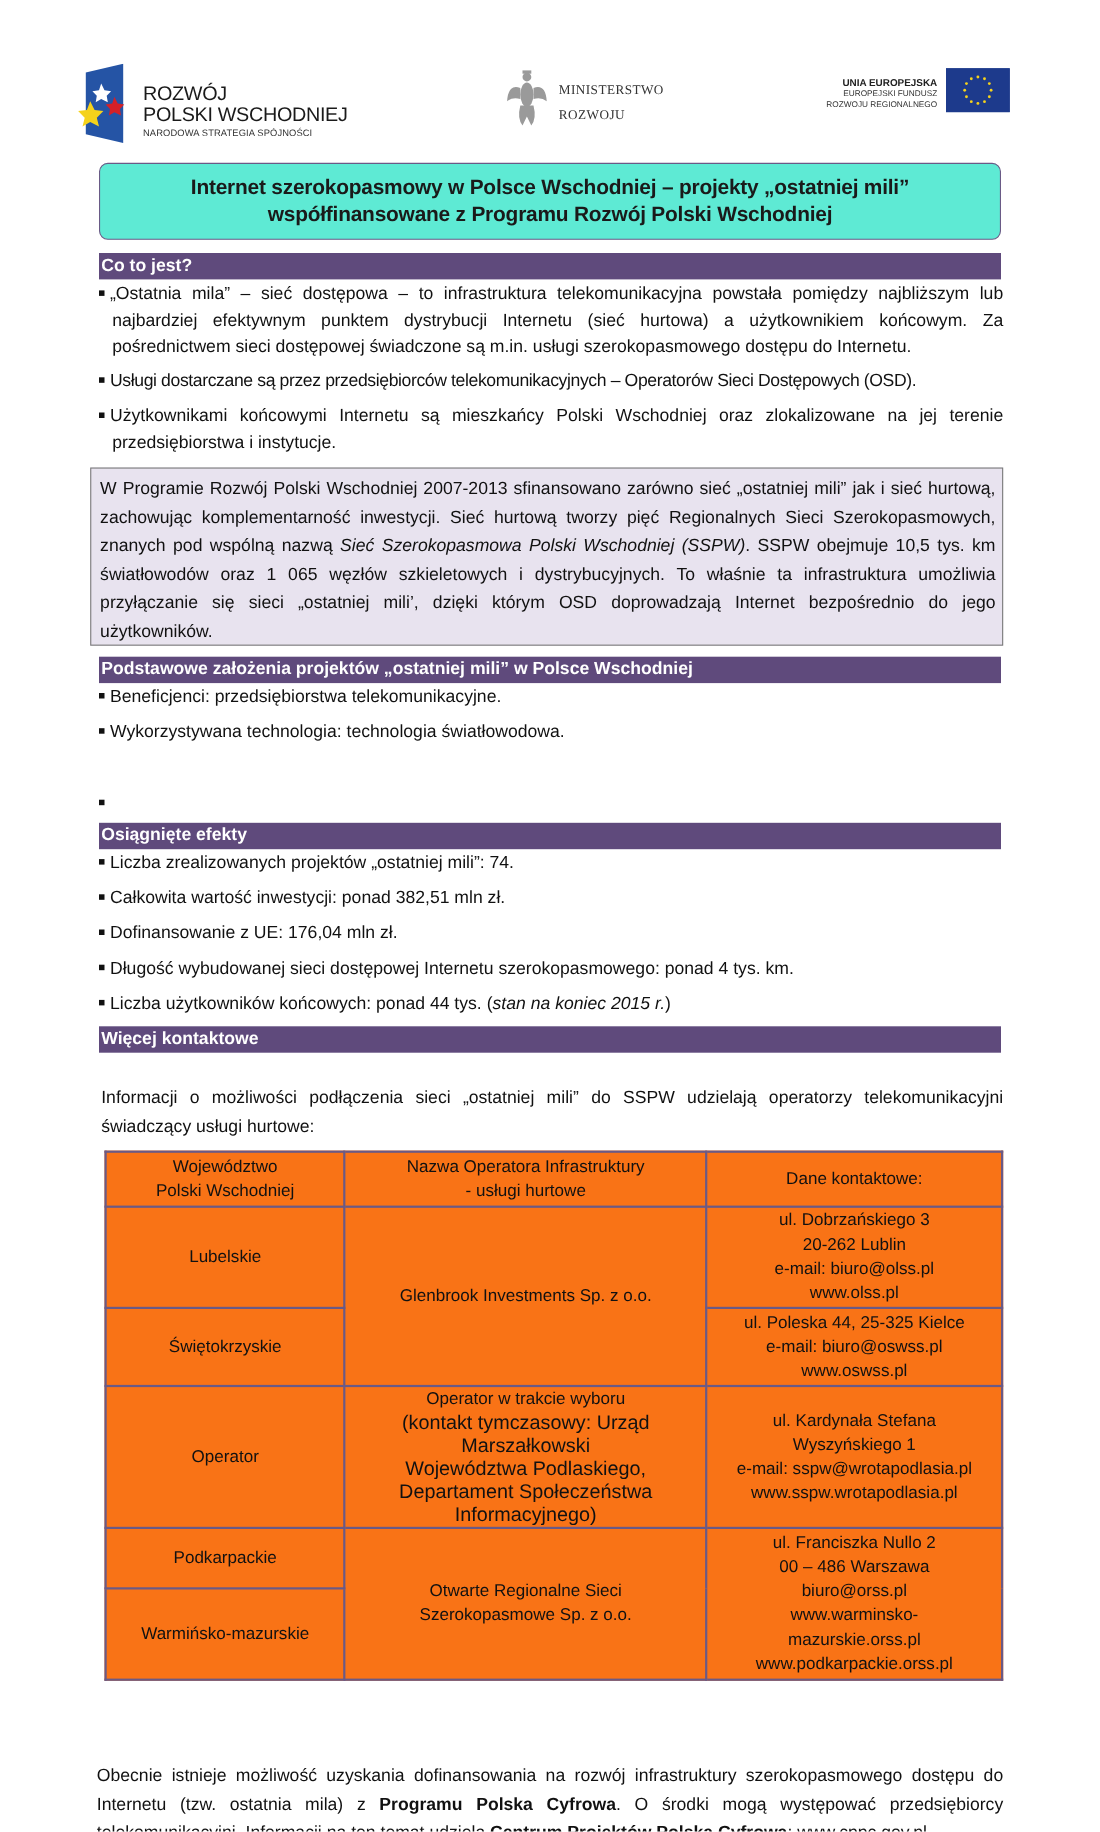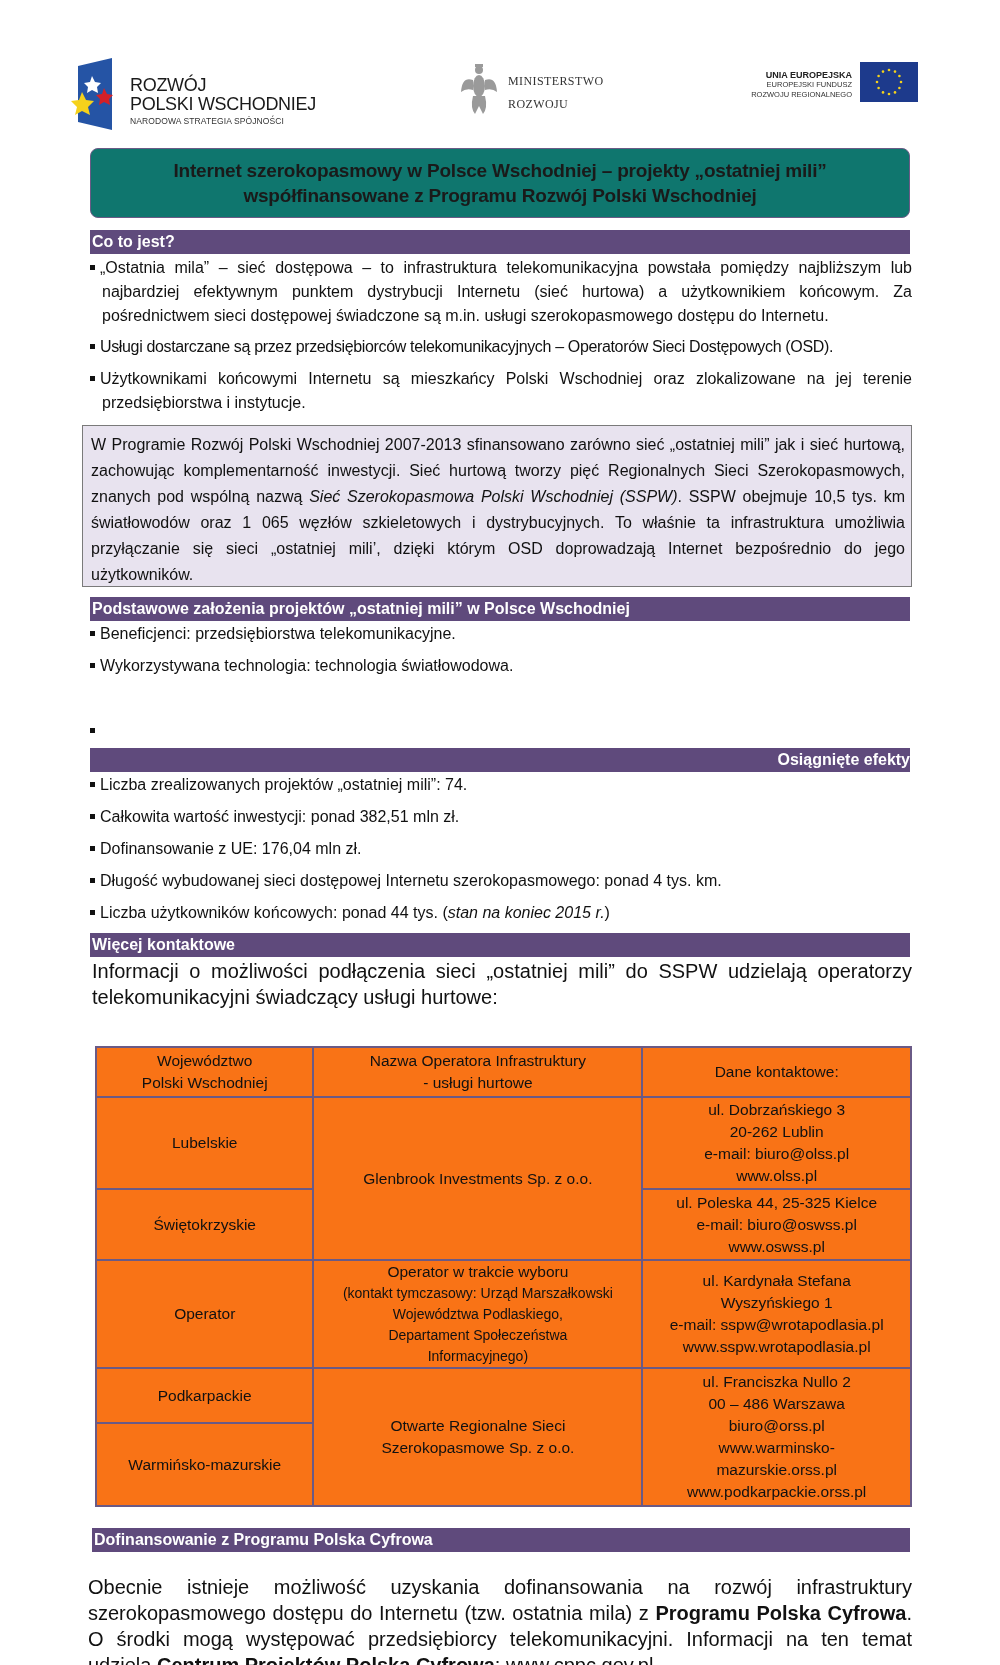--- a/index.html
+++ b/index.html
@@ -19,43 +19,43 @@
   .eagle { position: absolute; left: 0; top: 0; width: 38px; height: 54px; }
   .min-text { position: absolute; left: 48px; top: 8px; font-family: "Liberation Serif", serif; font-size: 12px; line-height: 23px; color: #333; letter-spacing: 0.4px; }
 
   .logo-eu { position: absolute; left: 748px; top: 10px; width: 170px; height: 44px; }
   .eu-text { position: absolute; right: 66px; top: 8px; text-align: right; font-family: "Liberation Sans", sans-serif; line-height: 10px; }
   .eu-t1 { font-size: 9px; font-weight: bold; color: #222; }
   .eu-t2, .eu-t3 { font-size: 7.5px; color: #333; }
   .eu-flag { position: absolute; right: 0; top: 0; width: 58px; height: 40px; background: #1d3a8c; }
 
   
-  .title-box { position: absolute; left: 90px; top: 148px; width: 820px; height: 70px; border: 1.5px solid #6a5a86; border-radius: 8px; background: #0f766e; text-align: center; padding-top: 9px; }
+  .title-box { position: absolute; left: 90px; top: 148px; width: 820px; height: 70px; border: 1.5px solid #6a5a86; border-radius: 8px; background: #5eead4; text-align: center; padding-top: 9px; }
   .title-box div { font-family: "Liberation Sans", sans-serif; font-weight: bold; font-size: 19px; line-height: 25px; color: #1a1a1a; letter-spacing: -0.2px; }
 
   
   .sec-head { position: absolute; left: 90px; width: 820px; height: 24px; background: #5f4a7c; color: #fff; font-weight: bold; font-size: 16px; line-height: 24px; padding-left: 2px; }
 
   .bullet { position: absolute; left: 90px; width: 822px; font-size: 16px; line-height: 24px; color: #111; }
   .bullet .sq { display: inline-block; width: 5px; height: 5px; background: #111; vertical-align: middle; margin: -3px 5px 0 0; }
   .bullet.justify { text-align: justify; padding-left: 12px; text-indent: -12px; }
   .bullet.justify .sq { margin-right: 5px; }
 
   .info-box { position: absolute; left: 82px; top: 425px; width: 830px; height: 162px; border: 1.5px solid #7a7a7a; background: #e8e3ef; padding: 6px 6px 0 8px; font-size: 16px; line-height: 26px; text-align: justify; color: #111; }
   .info-box i { font-style: italic; }
 
-  .para { position: absolute; left: 92px; width: 820px; font-size: 20px; line-height: 26px; text-align: justify; color: #111; }
+  .para { position: absolute; left: 92px; width: 820px; font-size: 16px; line-height: 26px; text-align: justify; color: #111; margin-top: 28px; }
 
   
   .ops-table { position: absolute; left: 95px; top: 1046px; width: 817px; border-collapse: collapse; background: #f97316; font-size: 15.5px; line-height: 22px; color: #111; }
   .ops-table td { border: 2.5px solid #6a5a86; text-align: center; vertical-align: middle; padding: 0 4px; }
   .ops-table td.col1 { width: 218px; }
   .ops-table td.col2 { width: 330px; }
   .ops-table td.col3 { width: 269px; }
-  .small { font-size: 14px; line-height: 21px; }
+  .small { font-size: 18px; line-height: 21px; }
 </style>
 </head>
 <body>
 
 <div class="page">
 
   <div class="logos">
     <div class="logo-rpw">
       <svg class="rpw-flag" viewBox="0 0 46 72">
         <polygon points="8,8 42,0 42,72 8,64" fill="#2554a5"></polygon>
@@ -132,21 +132,21 @@
 
   <div class="info-box">
     <span>W Programie Rozwój Polski Wschodniej 2007-2013 sfinansowano zarówno sieć „ostatniej mili” jak i sieć hurtową, zachowując komplementarność inwestycji. Sieć hurtową tworzy pięć Regionalnych Sieci Szerokopasmowych, znanych pod wspólną nazwą </span><i>Sieć Szerokopasmowa Polski Wschodniej (SSPW)</i><span>. SSPW obejmuje 10,5 tys. km światłowodów oraz 1 065 węzłów szkieletowych i dystrybucyjnych. To właśnie ta infrastruktura umożliwia przyłączanie się sieci „ostatniej mili’, dzięki którym OSD  doprowadzają Internet bezpośrednio do jego użytkowników.</span>
   </div>
 
   <div class="sec-head" style="top:597px;">Podstawowe założenia projektów „ostatniej mili” w Polsce Wschodniej</div>
   <div class="bullet" style="top:622px;"><span class="sq"></span><span>Beneficjenci: przedsiębiorstwa telekomunikacyjne.</span></div>
   <div class="bullet" style="top:654px;"><span class="sq"></span><span>Wykorzystywana technologia: technologia światłowodowa.</span></div>
   <div class="bullet" style="top:719px;"><span class="sq"></span></div>
 
-  <div class="sec-head" style="top:748px;text-align:right;">Osiągnięte efekty</div>
+  <div class="sec-head" style="top:748px;">Osiągnięte efekty</div>
   <div class="bullet" style="top:773px;"><span class="sq"></span><span>Liczba zrealizowanych projektów „ostatniej mili”: 74.</span></div>
   <div class="bullet" style="top:805px;"><span class="sq"></span><span>Całkowita wartość inwestycji: ponad 382,51 mln zł.</span></div>
   <div class="bullet" style="top:837px;"><span class="sq"></span><span>Dofinansowanie z UE: 176,04 mln zł.</span></div>
   <div class="bullet" style="top:869px;"><span class="sq"></span><span>Długość wybudowanej sieci dostępowej Internetu szerokopasmowego: ponad 4 tys. km.</span></div>
   <div class="bullet" style="top:901px;"><span class="sq"></span><span>Liczba użytkowników końcowych: ponad 44 tys. (</span><i>stan na koniec 2015 r.</i><span>)</span></div>
 
   <div class="sec-head" style="top:933px;">Więcej kontaktowe</div>
   <div class="para" style="top:958px;">Informacji o możliwości podłączenia sieci „ostatniej mili” do SSPW udzielają operatorzy telekomunikacyjni świadczący usługi hurtowe:</div>
 
   <table class="ops-table">
@@ -212,18 +212,17 @@
         <div>mazurskie.orss.pl</div>
         <div>www.podkarpackie.orss.pl</div>
       </td>
     </tr>
     <tr style="height:83px;">
       <td class="col1">Warmińsko-mazurskie</td>
     </tr>
   </tbody>
     </table>
 
-  <div class="sec-head" style="top:1528px; left:92px; width:818px;">Dofinansowanie z Programu Polska Cyfrowa</div>
   <div class="para" style="top:1574px; left:88px; width:824px;">
     <span>Obecnie istnieje możliwość uzyskania dofinansowania na rozwój infrastruktury szerokopasmowego dostępu do Internetu (tzw. ostatnia mila) z </span><b>Programu Polska Cyfrowa</b><span>. O środki mogą występować przedsiębiorcy telekomunikacyjni. Informacji na ten temat udziela </span><b>Centrum Projektów Polska Cyfrowa</b><span>: www.cppc.gov.pl.</span>
   </div>
 
 </div>
 
 </body></html>

